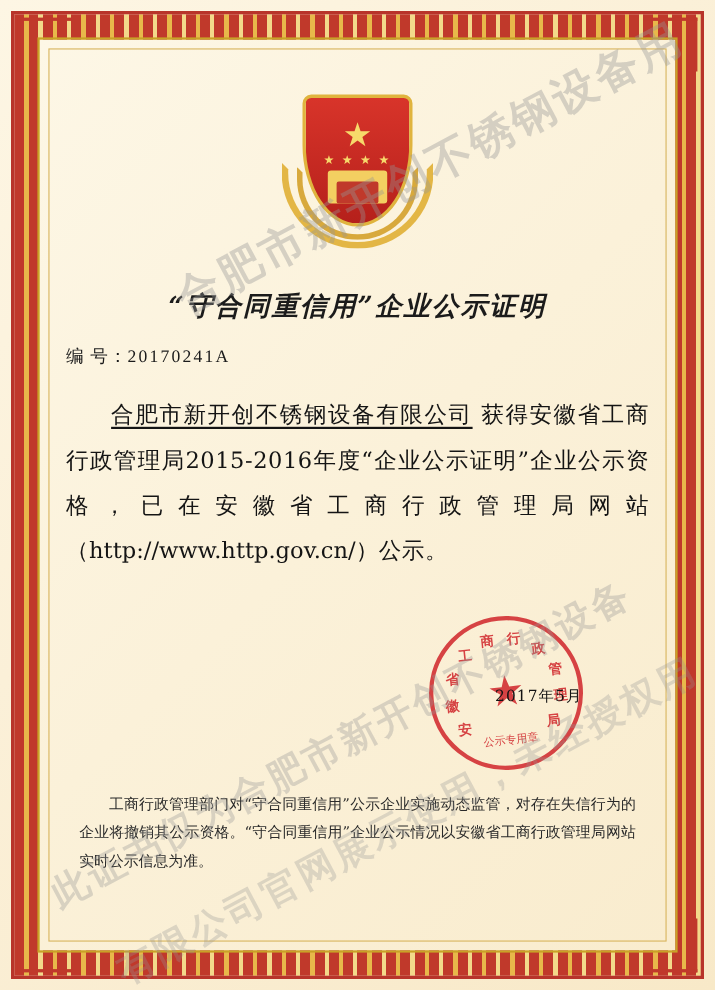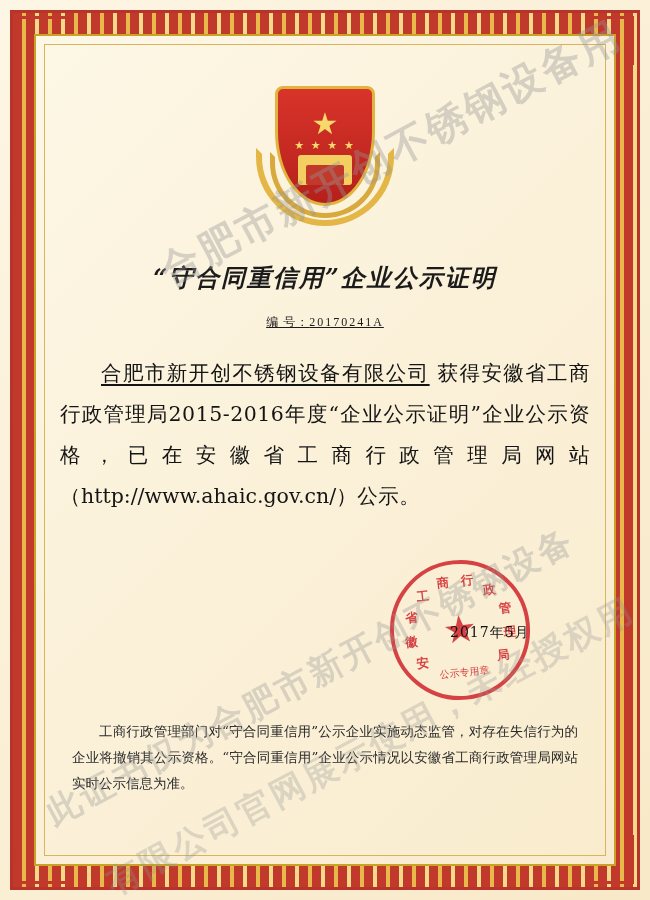--- a/index.html
+++ b/index.html
@@ -167,26 +167,25 @@
   .title {
     text-align: center;
     font-size: 24px;
     font-weight: bold;
     color: #1b1b1b;
     letter-spacing: 2px;
     font-family: "DejaVu Serif", serif;
     font-style: italic;
   }
   .serial {
-    text-align: center;
+    text-align: left;
     margin-top: 20px;
-    font-size: 12px;
+    font-size: 16px;
     color: #1b1b1b;
     letter-spacing: 1px;
-    text-decoration: underline;
   }
   .serial .num {
     letter-spacing: 2px;
   }
 
   .body-text {
     margin-top: 22px;
     font-size: 20.5px;
     line-height: 41px;
     color: #141414;
@@ -346,21 +345,21 @@
 
   <div class="content">
     <div class="title">“守合同重信用”企业公示证明</div>
 
     <div class="serial">
       <span>编 号：</span><span class="num">20170241A</span>
     </div>
 
     <div class="body-text">
       <span class="company">合肥市新开创不锈钢设备有限公司</span>
-      <span>获得安徽省工商行政管理局2015-2016年度“企业公示证明”企业公示资格，已在安徽省工商行政管理局网站（</span><span class="url">http://www.ahaic.gov.cn/</span><span>）公示。</span>
+      <span>获得安徽省工商行政管理局2015-2016年度“企业公示证明”企业公示资格，已在安徽省工商行政管理局网站（</span><span class="url">http://www.http.gov.cn/</span><span>）公示。</span>
     </div>
   </div>
 
   <div class="sign-area">
     <div class="seal">
       <div class="seal-star">★</div>
       <div class="seal-text">
         <span class="seal-char" style="transform: rotate(-126deg) translate(0,-50px) rotate(126deg);">安</span>
         <span class="seal-char" style="transform: rotate(-98deg) translate(0,-50px) rotate(98deg);">徽</span>
         <span class="seal-char" style="transform: rotate(-70deg) translate(0,-50px) rotate(70deg);">省</span>

